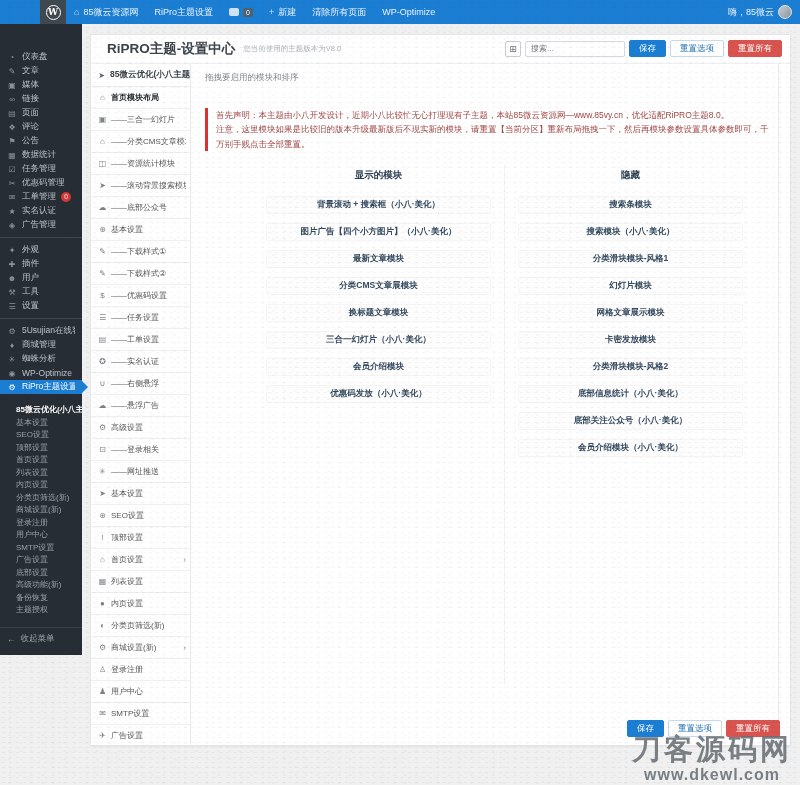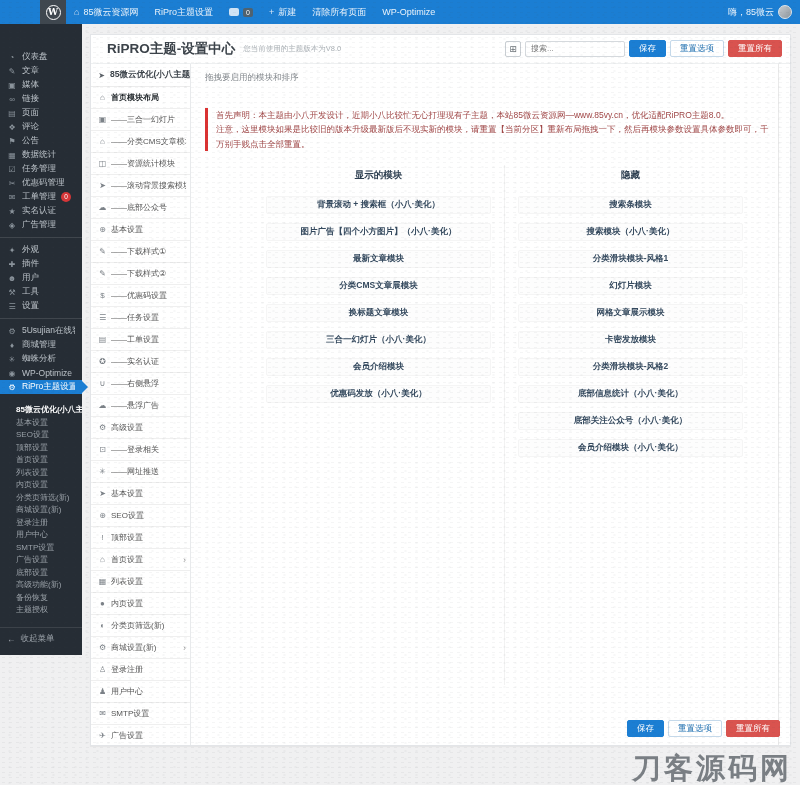--- a/index.html
+++ b/index.html
@@ -576,14 +576,15 @@
     <div class="panel-footer">
       <button class="btn btn-primary">保存</button>
       <button class="btn btn-outline">重置选项</button>
       <button class="btn btn-danger">重置所有</button>
     </div>
   </div>
 </div>
 
 <div class="watermark">
   <div class="wm1">刀客源码网</div>
+  <div class="wm2">www.dkewl.com</div>
 </div>
 <div class="noise"></div>
 
 </body></html>

